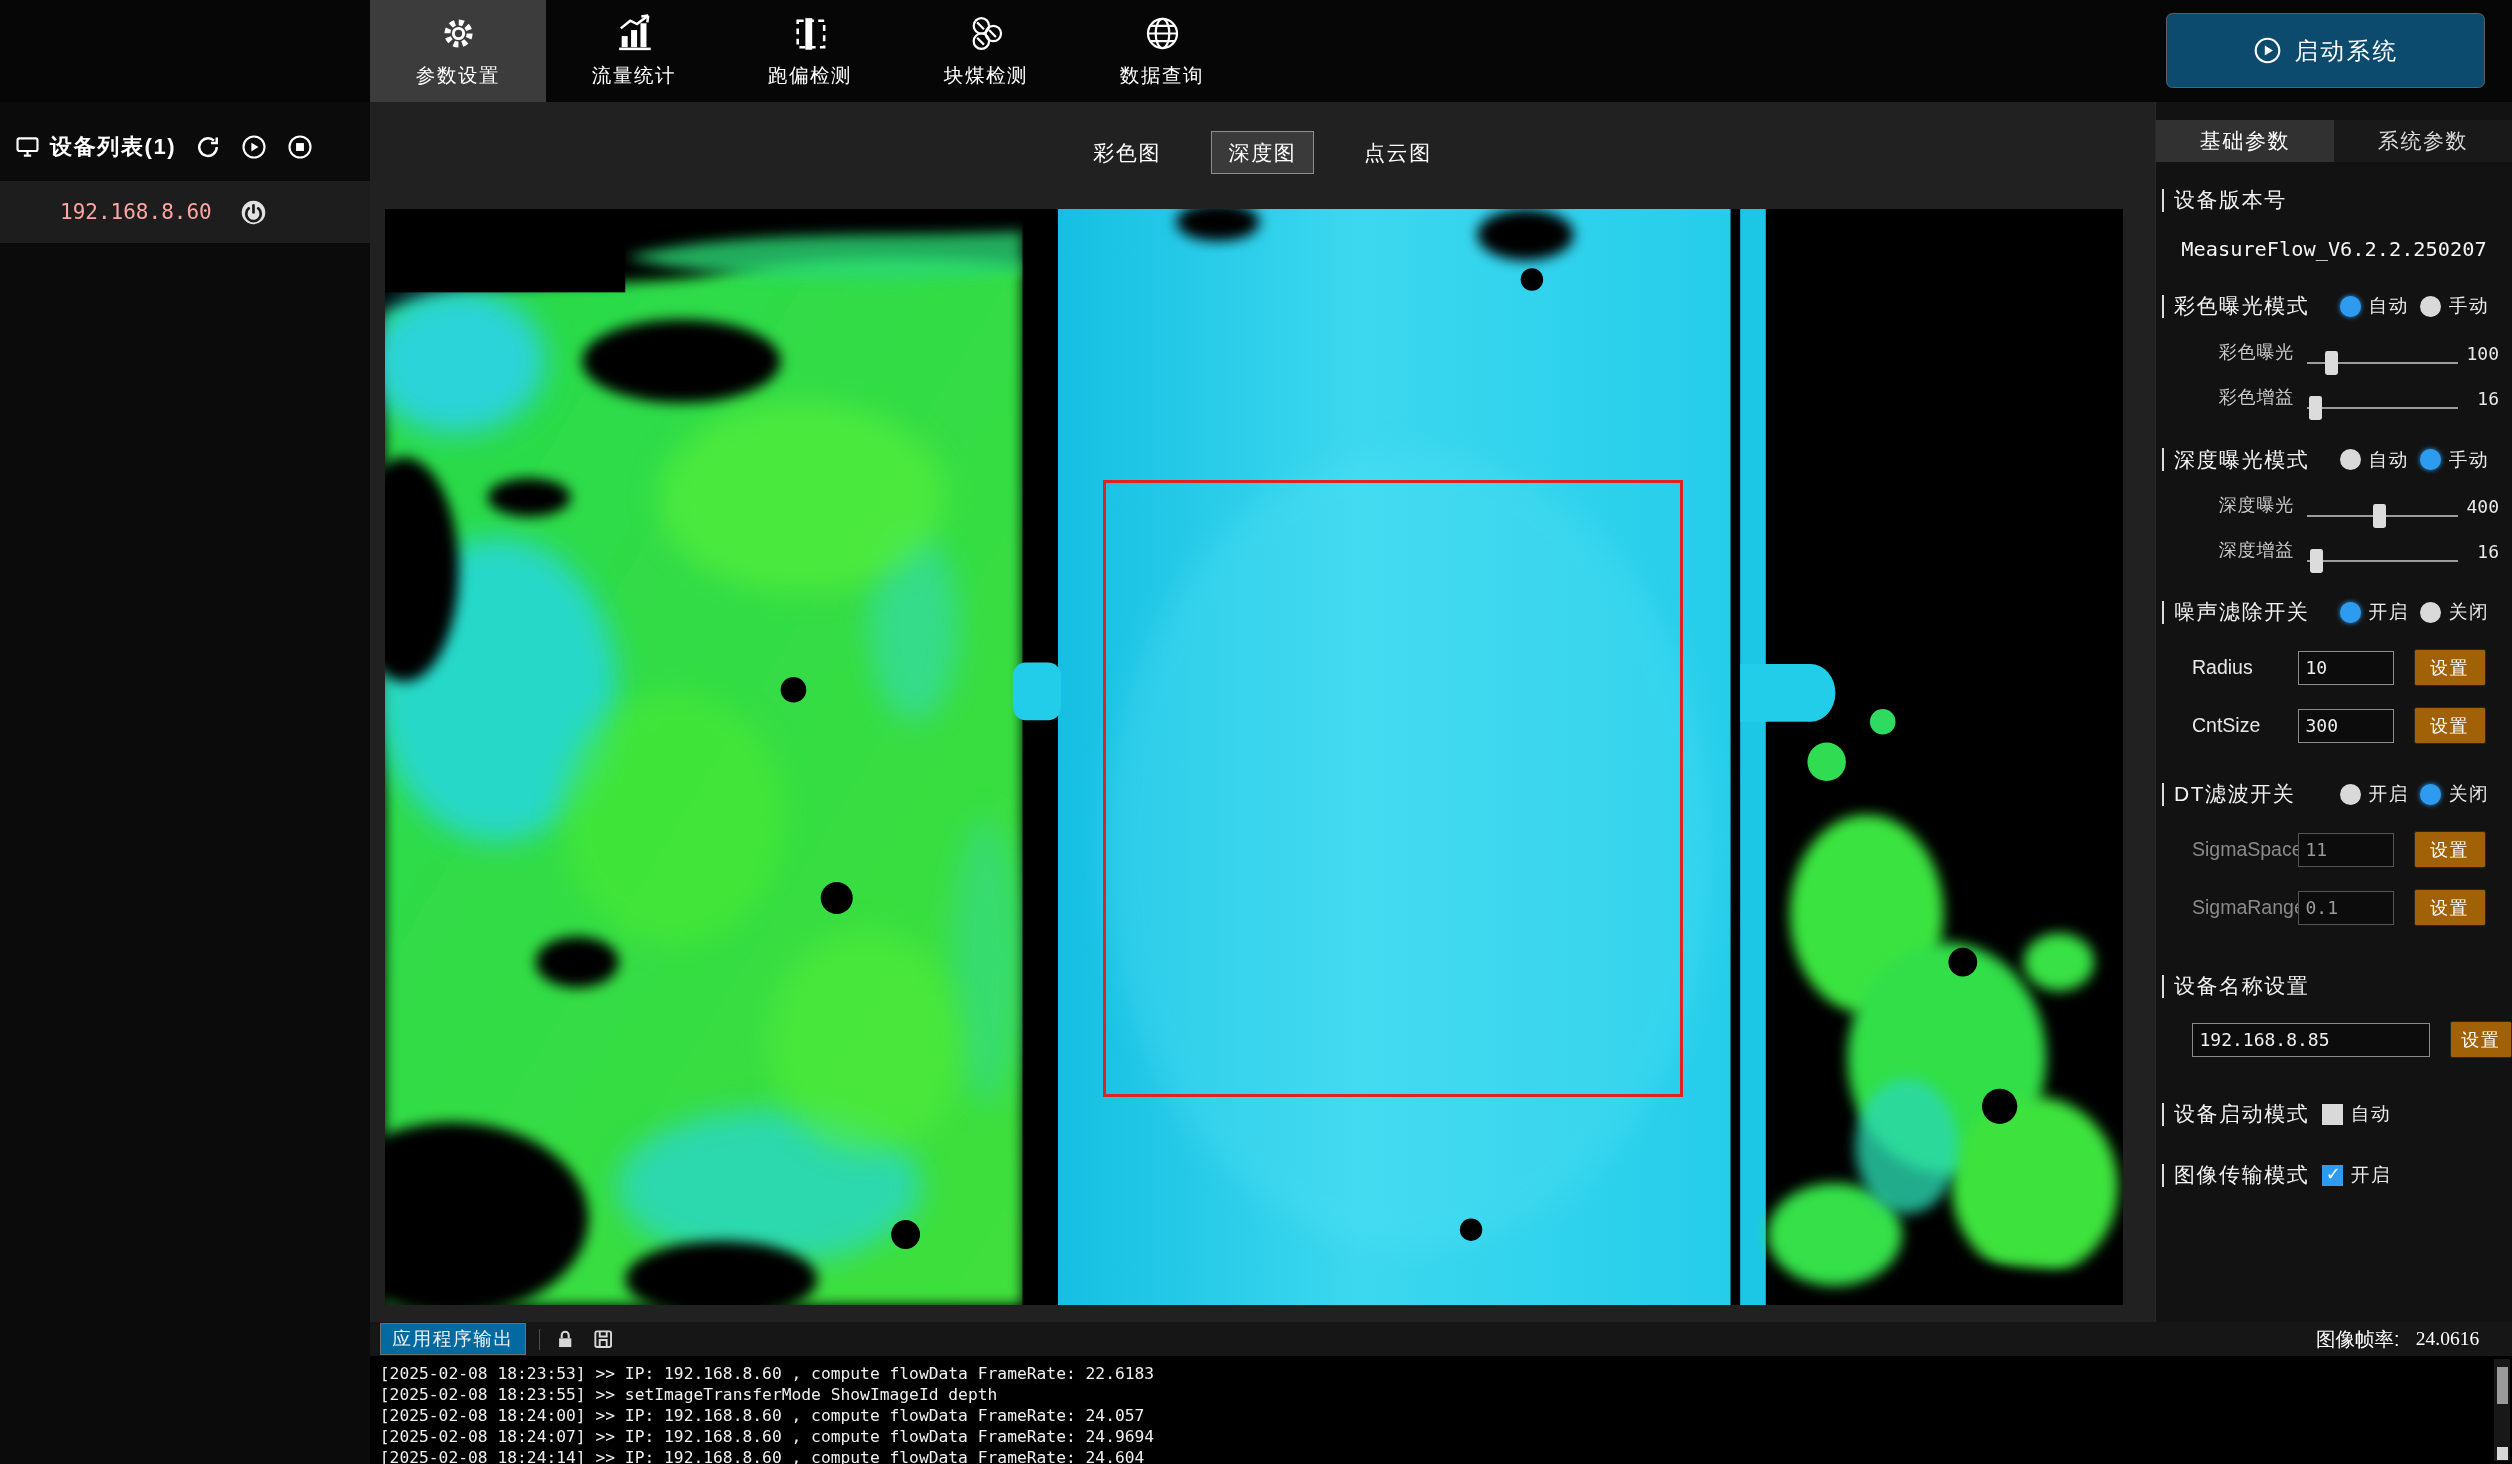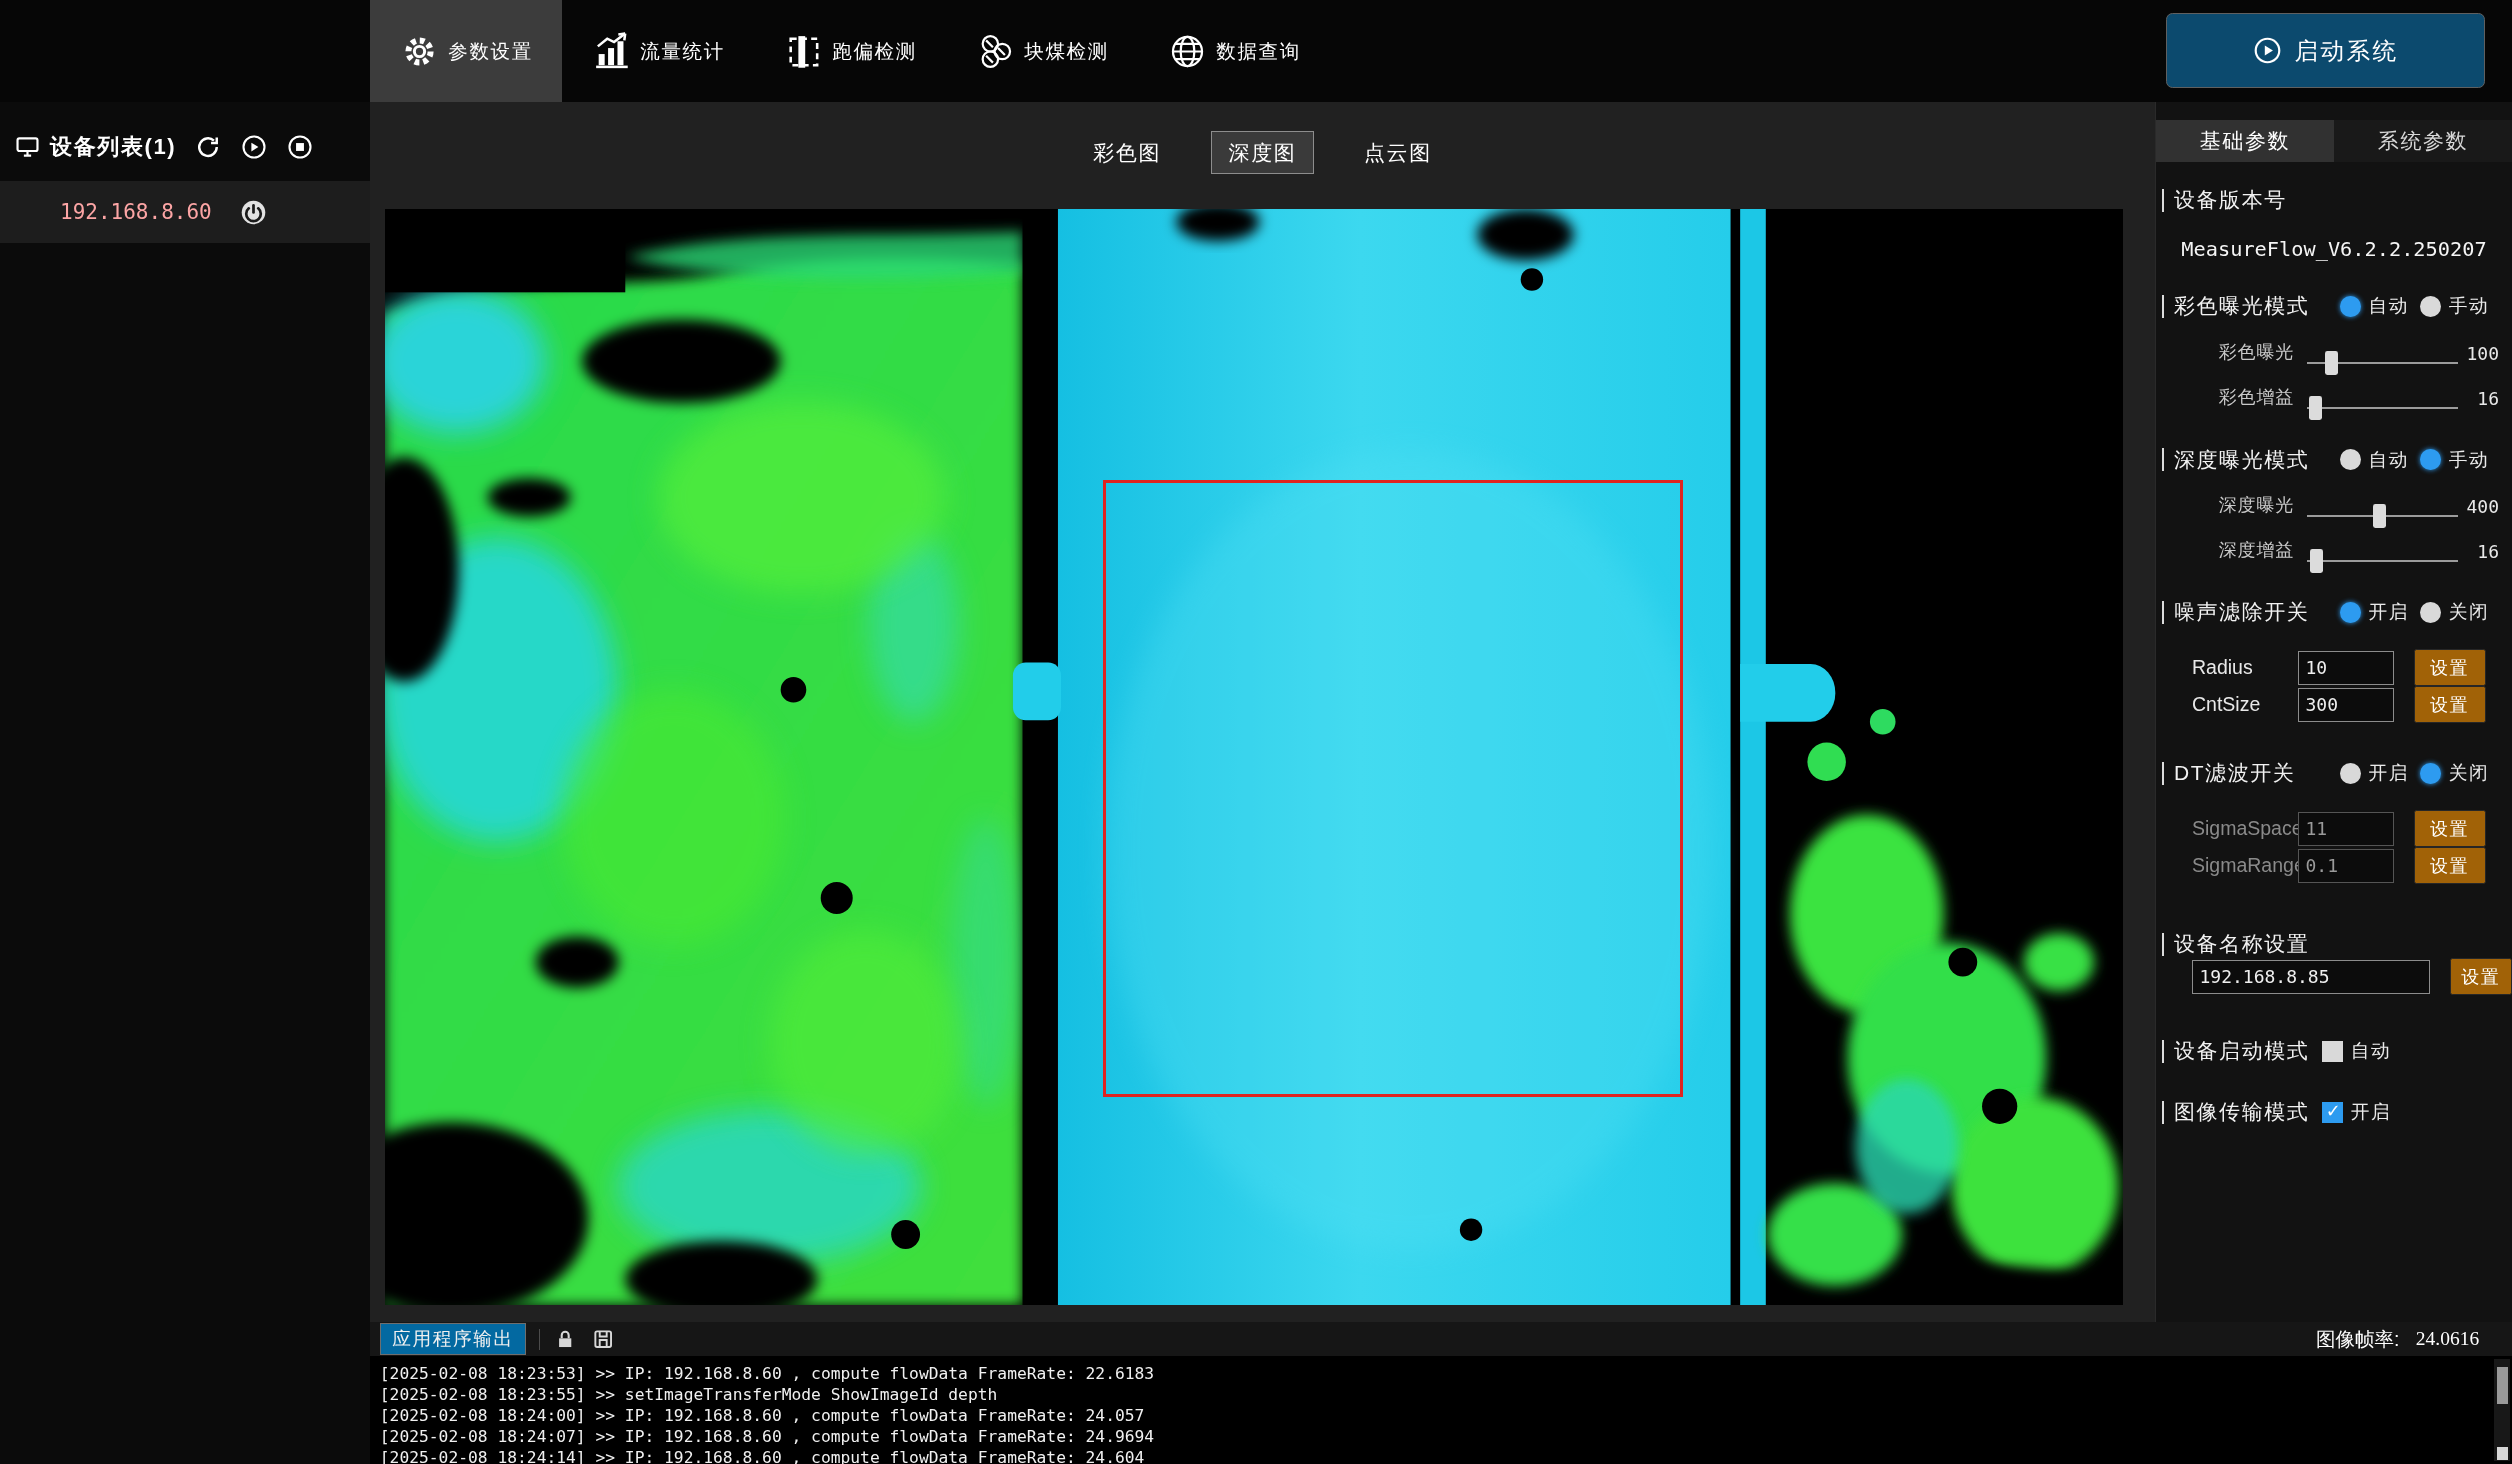--- a/index.html
+++ b/index.html
@@ -3,21 +3,21 @@
 <meta charset="utf-8">
 <style>
   *{box-sizing:border-box;margin:0;padding:0}
   html,body{width:2512px;height:1464px;overflow:hidden}
   body{background:#060606;font-family:"Liberation Sans","DejaVu Sans",sans-serif;color:#e6e6e6;position:relative}
   #app{position:absolute;inset:0}
 
   
   .topbar{position:absolute;left:0;top:0;width:2512px;height:102px;background:#060606}
   .nav-tabs{position:absolute;left:370px;top:0;height:102px;display:flex}
-  .nav-tab{width:192px;height:102px;display:flex;flex-direction:row;align-items:center;justify-content:center;gap:8.1px;cursor:pointer}
+  .nav-tab{width:176px;height:102px;display:flex;flex-direction:column;align-items:center;justify-content:center;gap:8.1px;cursor:pointer}
   .nav-tab.active{background:#3c3c3c}
   .nav-icon{width:41px;height:41px}
   .nav-icon svg{width:41px;height:41px;display:block}
   .nav-label{font-size:19.5px;color:#fff;letter-spacing:1.6px}
   .start-btn{position:absolute;right:27px;top:13px;width:319px;height:75px;background:#0c4a6e;border:0.8px solid #606060;border-radius:6.5px;color:#fff;font-size:23.6px;display:flex;align-items:center;justify-content:center;gap:13px;cursor:pointer;letter-spacing:2.4px}
   .start-btn svg{width:29px;height:29px}
 
   
   .sidebar{position:absolute;left:0;top:102px;width:370px;height:1362px;background:#0b0b0b}
   .sidebar-header{height:47px;margin-top:21px;display:flex;align-items:center;padding:0 13px}
@@ -53,21 +53,21 @@
   .radio.sel{background:#2d9bf0;box-shadow:0 0 4.9px #2d9bf0}
   .radio-label{font-size:18.7px;margin:0 11.4px 0 7.3px;color:#eaeaea}
   .checkbox{width:21px;height:21px;background:#d9d9d9;flex:0 0 21px;cursor:pointer;position:relative}
   .checkbox.checked{background:#2d9bf0}
   .checkbox.checked::after{content:"✓";position:absolute;left:3.3px;top:-1.6px;font-size:18px;color:#fff}
   .slider-row{display:flex;align-items:flex-end;margin-top:19.5px;padding-left:49px}
   .slider-label{width:89px;font-size:18px;color:#c9c9c9;text-align:right;letter-spacing:0.8px}
   .track{position:relative;width:151px;height:2.4px;background:#9b9b9b;margin-left:13px;cursor:pointer}
   .handle{position:absolute;top:-10.6px;width:13px;height:23.6px;background:#dcdcdc;border-radius:2.4px;cursor:pointer}
   .slider-value{flex:1;text-align:right;font-size:18px;font-family:"DejaVu Sans Mono",monospace;color:#e8e8e8;padding-right:13px}
-  .field-row{display:flex;align-items:center;padding-left:36px}
+  .field-row{display:flex;align-items:center;margin-top:21px;padding-left:36px}
   .field-label{width:106px;font-size:19.5px;color:#e8e8e8}
   .pinput{width:96px;height:34px;background:#0c0c0c;border:0.8px solid #8c8c8c;color:#efefef;font-size:18px;font-family:"DejaVu Sans Mono",monospace;padding:0 6.5px}
   .name-input{width:238px}
   .set-btn{width:72px;height:37px;margin-left:19.5px;background:#a16207;border:0.8px solid #262626;color:#fff;font-size:18px;border-radius:2.4px;cursor:pointer;letter-spacing:1.6px}
   .field-row.disabled .field-label{color:#8a8a8a}
   .field-row.disabled .pinput{border-color:#555;color:#9a9a9a}.mt26{margin-top:21px}.mt28{margin-top:23px}.mt30{margin-top:24.4px}
   .mt38{margin-top:31px}.mt40{margin-top:33px}.mt44{margin-top:36px}.mt46{margin-top:37px}
   .mt52{margin-top:42px}.mt56{margin-top:46px}
   .spacer-r{width:98px;flex:0 0 98px}
 

